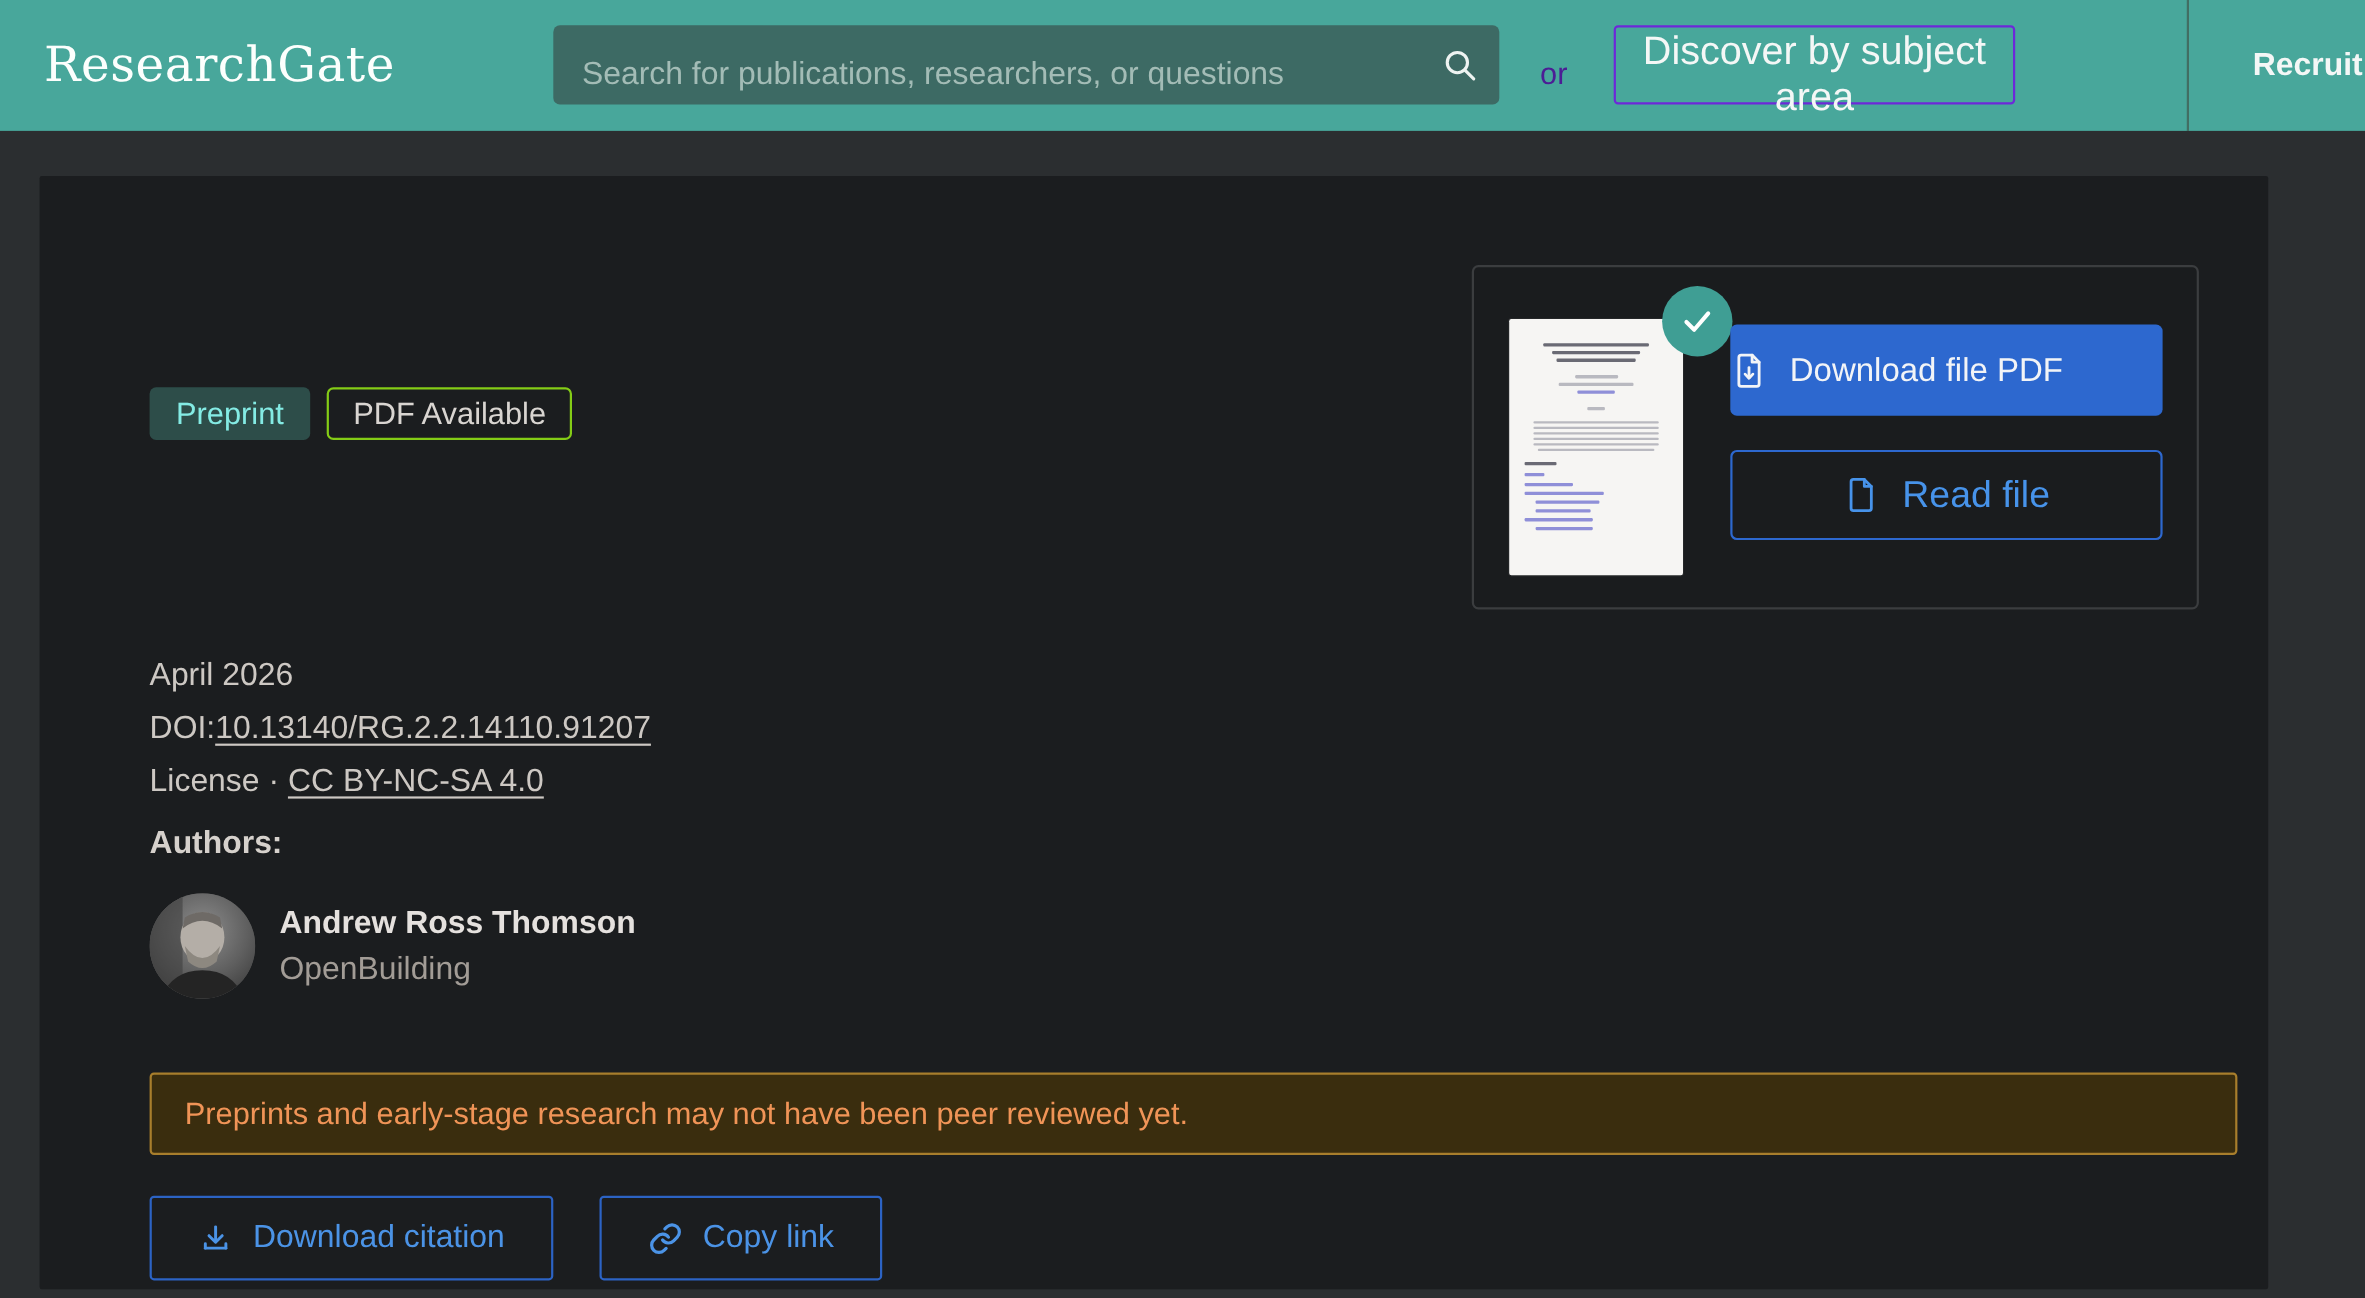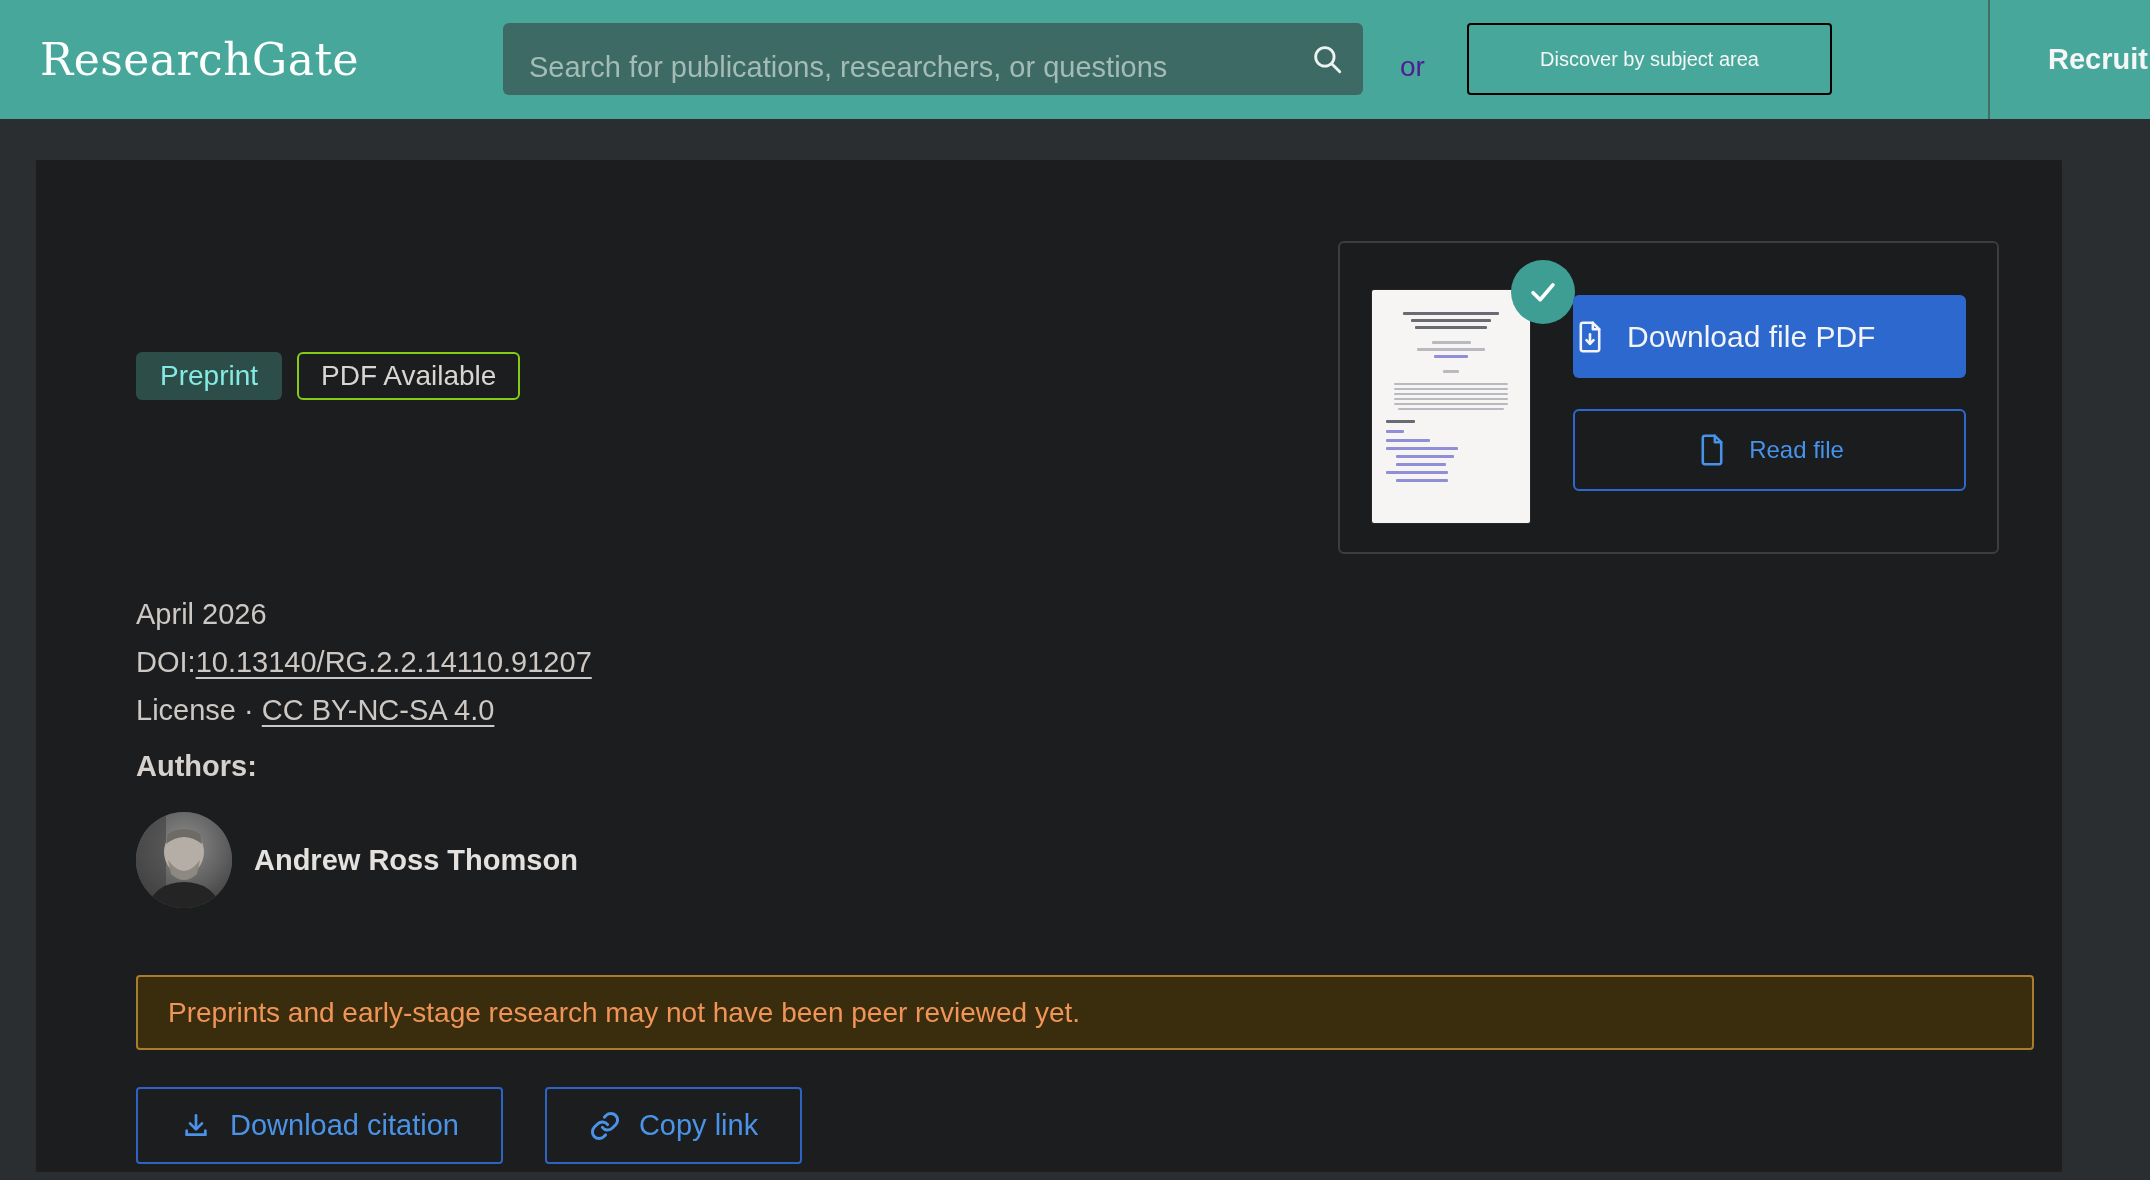--- a/index.html
+++ b/index.html
@@ -30,22 +30,22 @@
     font-family:"Liberation Sans", sans-serif;
   }
   .searchbox input::placeholder{ color:#a3bcb6; }
   .search-ic{ width:72px; height:72px; display:flex; align-items:center; justify-content:center; cursor:pointer; }
   .or-label{
     position:absolute; left:1400px; top:0; height:133px;
     display:flex; align-items:center; font-size:28px; color:#4c1d95;
   }
   .discover-btn{
     position:absolute; left:1467px; top:23px; width:365px; height:72px;
-    background:transparent; border:2px solid #000000; border-radius:4px;
-    color:#f4f7f6; font-size:20px; font-family:"Liberation Sans", sans-serif;
+    background:transparent; border:2px solid #6d28d9; border-radius:4px;
+    color:#f4f7f6; font-size:36px; font-family:"Liberation Sans", sans-serif;
     cursor:pointer;
   }
   .nav-divider{
     position:absolute; left:1988px; top:0; width:2px; height:119px;
     background:rgba(60,42,30,.45);
   }
   .recruit{
     position:absolute; left:2048px; top:0; height:119px;
     display:flex; align-items:center;
     font-size:29px; font-weight:700; color:#f4f7f6; white-space:nowrap; cursor:pointer;
@@ -119,21 +119,21 @@
   .primary-btn{
     position:absolute; left:233px; top:52px; width:393px; height:83px;
     background:#2d68cf; border:none; border-radius:6px;
     display:flex; align-items:center; justify-content:flex-start; gap:20px;
     color:#f2f4f7; font-size:30px; font-family:"Liberation Sans", sans-serif; cursor:pointer;
   }
   .outline-btn{
     position:absolute; left:233px; top:166px; width:393px; height:82px;
     background:transparent; border:2px solid #2d68cf; border-radius:6px;
     display:flex; align-items:center; justify-content:center; gap:20px;
-    color:#4793ea; font-size:24px; font-family:"Liberation Sans", sans-serif; cursor:pointer;
+    color:#4793ea; font-size:34px; font-family:"Liberation Sans", sans-serif; cursor:pointer;
   }
 </style>
 </head>
 <body>
 
 <div class="topbar">
   <div class="brand">ResearchGate</div>
 
   <div class="searchbox">
     <input type="text" placeholder="Search for publications, researchers, or questions" style="">
@@ -183,20 +183,21 @@
         <rect width="96" height="96" fill="url(#abg)"></rect>
         <rect x="0" y="0" width="30" height="96" fill="#3f3f3f" opacity=".6"></rect>
         <ellipse cx="48" cy="40" rx="20" ry="23" fill="#b4aea7"></ellipse>
         <path d="M30 32 q18 -14 36 0 l-2 -10 q-16 -10 -32 0 z" fill="#6e6a66"></path>
         <path d="M32 48 q16 22 32 0 l-3 14 q-13 12 -26 0 z" fill="#8d8880"></path>
         <path d="M10 96 q10 -26 38 -26 q28 0 38 26 z" fill="#242424"></path>
       </svg>
     </div>
     <div class="author-text">
       <div class="author-name">Andrew Ross Thomson</div>
+      <div class="author-org">OpenBuilding</div>
     </div>
   </div>
 
   <div class="warning">Preprints and early-stage research may not have been peer reviewed yet.</div>
 
   <div class="action-row">
     <button class="ghost-btn">
       <svg width="32" height="32" viewBox="0 0 24 24" fill="none" stroke="#4b93e6" stroke-width="2" stroke-linecap="round" stroke-linejoin="round">
         <line x1="12" y1="4" x2="12" y2="14"></line>
         <polyline points="7.5,10 12,14.5 16.5,10"></polyline>

